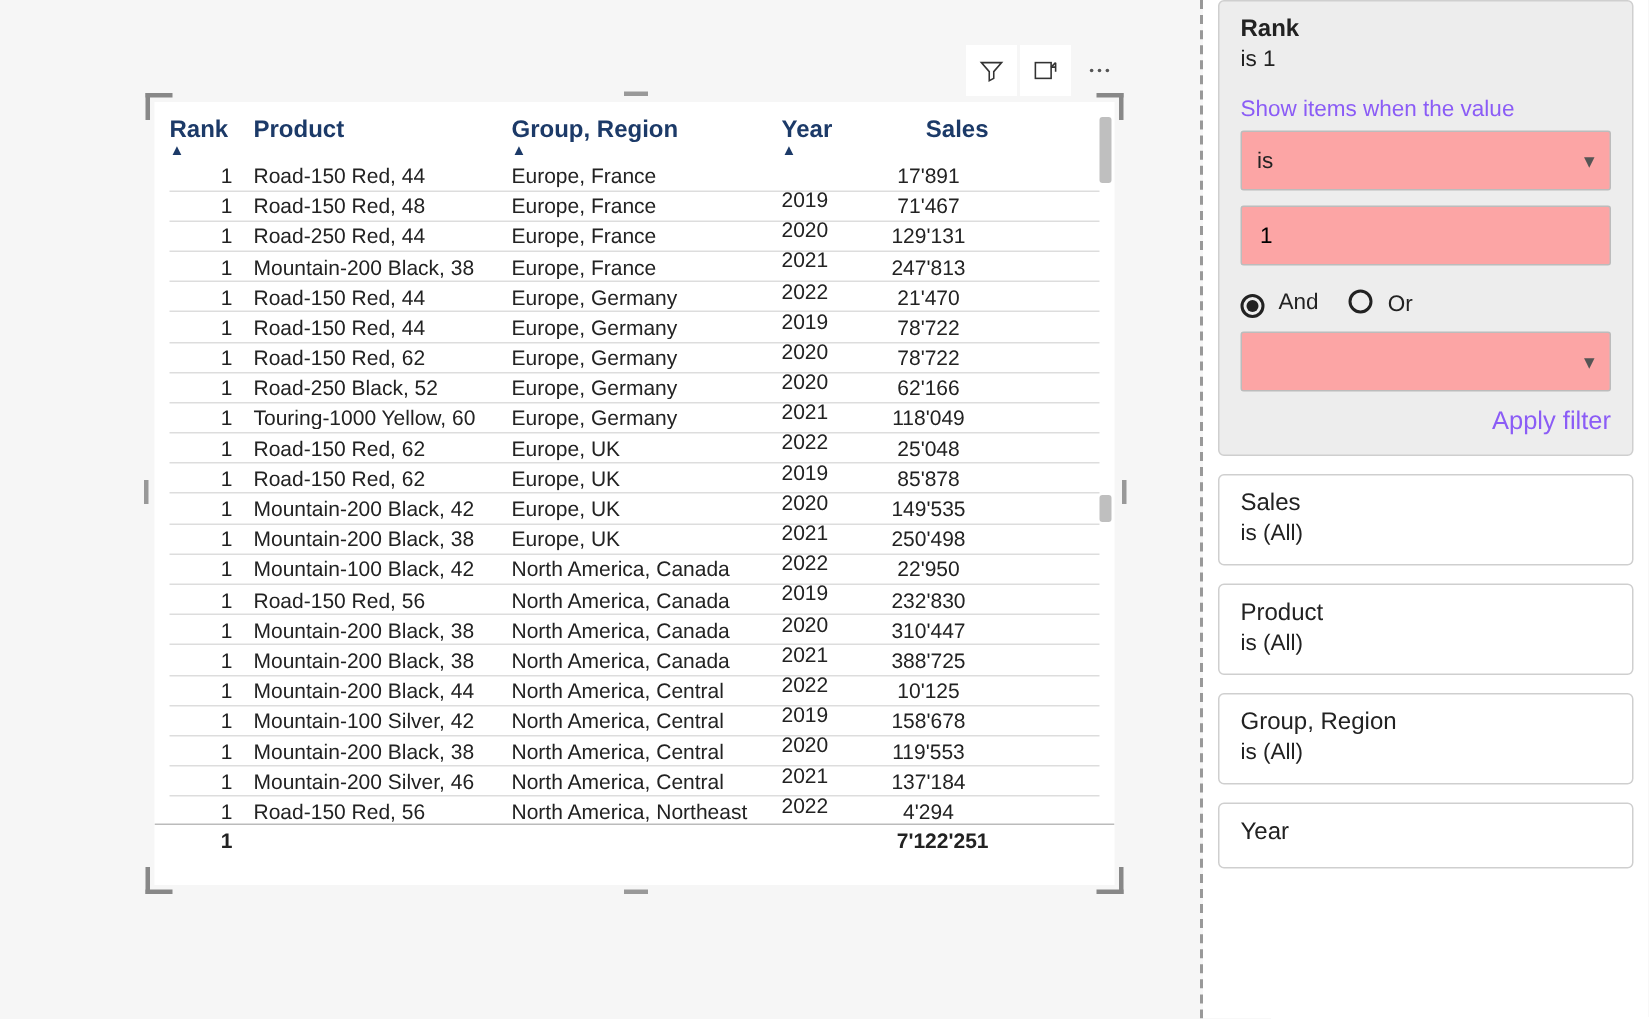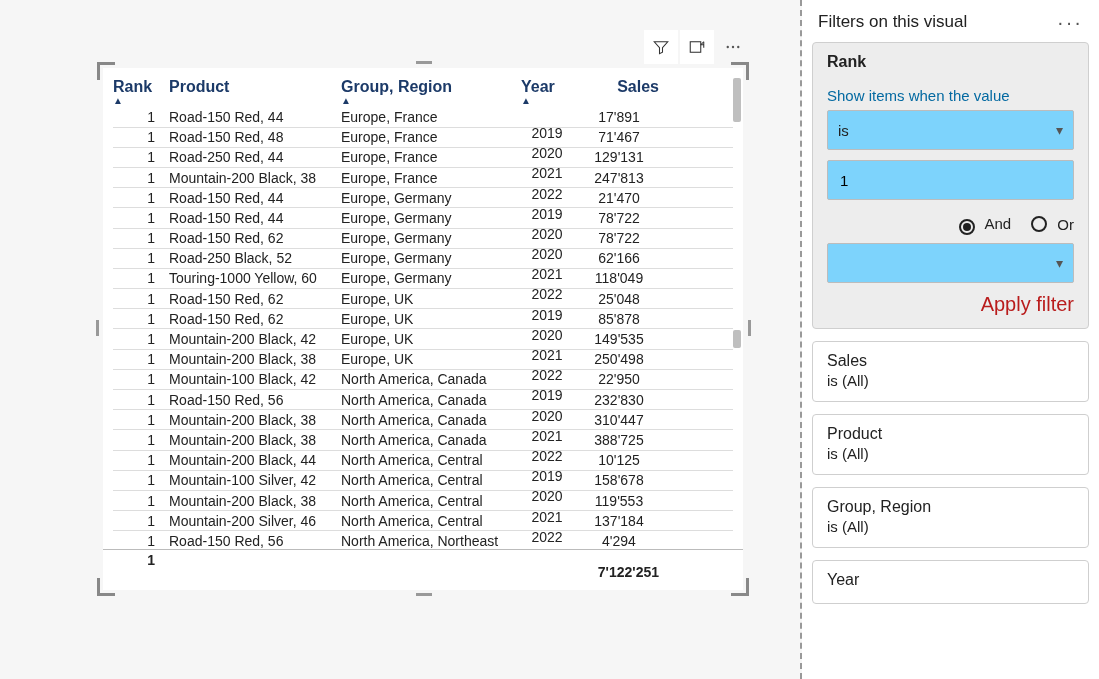--- a/index.html
+++ b/index.html
@@ -122,31 +122,31 @@
   }
   .trow {
     display: flex;
     height: 20.2px;
     border-bottom: 1px solid #ddd;
     align-items: center;
     white-space: nowrap;
   }
   .trow .cell { overflow: hidden; text-overflow: ellipsis; }
   .cell.col-rank  { text-align: right; padding-right: 14px; }
-  .cell.col-year  { text-align: center; padding-right: 6px; margin-top: 32px;}
+  .cell.col-year  { text-align: left; padding-right: 6px; margin-top: 32px;}
   .cell.col-sales { text-align: center; }
 
   .tfoot {
     display: flex;
     padding: 2px 10px 6px 10px;
     font-weight: 700;
     border-top: 1px solid #bbb;
   }
   .tfoot .cell.col-rank { text-align: right; padding-right:14px;}
-  .tfoot .cell.col-sales { text-align: right; margin-top: 12px; }
+  .tfoot .cell.col-sales { text-align: right; }
 
   
   .vscroll {
     position: absolute;
     top: 10px;
     right: 2px;
     width: 8px;
     bottom: 30px;
   }
   .vscroll .track {
@@ -202,60 +202,59 @@
     padding: 10px 14px 2px 14px;
   }
   .fc-title { font-weight:700; font-size:16px; color:#222; }
   .fc-sub   { font-size:15px; color:#222; margin-top:2px; }
   .fc-body {
     padding: 4px 14px 2px 14px;
   }
   .fc-label {
     font-size:15px;
     margin: 10px 0 6px 0;
-    color:#0369a1;
+    color:#8b5cf6;
   }
   .fc-select, .fc-input {
     width: 100%;
     height: 40px;
-    background:#7dd3fc;
+    background:#fca5a5;
     border:1px solid #bcbcbc;
     border-radius:2px;
     padding: 0 10px;
     font-size:15px;
     display:flex;
     align-items:center;
     justify-content:space-between;
   }
   .fc-select { cursor:pointer; }
   .fc-select .chev { font-size:14px; color:#555; }
   .fc-input input {
     border:none; outline:none; width:100%; font-size:15px; background:transparent;
   }
   .fc-radio-row {
     display:flex; gap:20px; align-items:center;
     margin: 14px 0 10px 0;
     font-size:15px;
-    justify-content:flex-end;
   }
   .radio {
     width:16px; height:16px; border:2px solid #222; border-radius:50%;
     display:inline-flex; align-items:center; justify-content:center;
     margin-right:6px;
     position:relative; top:2px;
   }
   .radio.checked::after {
     content:""; width:8px; height:8px; background:#222; border-radius:50%;
   }
   .apply-row {
     text-align:right;
     padding: 8px 14px 0 14px;
   }
   .apply-link {
-    color:#b91c1c; font-size:20px;
+    color:#8b5cf6; font-size:17px;
     cursor: default;
   }
   .filter-card.simple { padding: 10px 14px 12px 14px; }
   .filter-card.simple .fc-title { font-weight:400; font-size:16px; }
   .filter-card.simple .fc-sub  { font-size:15px; color:#222; }
 </style>
 </head>
 <body>
 
 <div class="app">
@@ -486,28 +485,25 @@
         <div class="track"></div>
         <div class="thumb-top"></div>
         <div class="thumb-mid"></div>
       </div>
     </div>
   </div>
 
   <div class="divider"></div>
 
   <div class="filters-pane">
-    <div class="fp-header">
-      <span>Filters on this visual</span>
-      <span class="dots">···</span>
-    </div>
 
     <div class="filter-card expanded">
       <div class="fc-head">
         <div class="fc-title">Rank</div>
+        <div class="fc-sub">is 1</div>
       </div>
       <div class="fc-body">
         <div class="fc-label">Show items when the value</div>
         <div class="fc-select">
           <span>is</span>
           <span class="chev">▾</span>
         </div>
         <div style="height:10px"></div>
         <div class="fc-input">
           <input type="text" value="1" style="">

